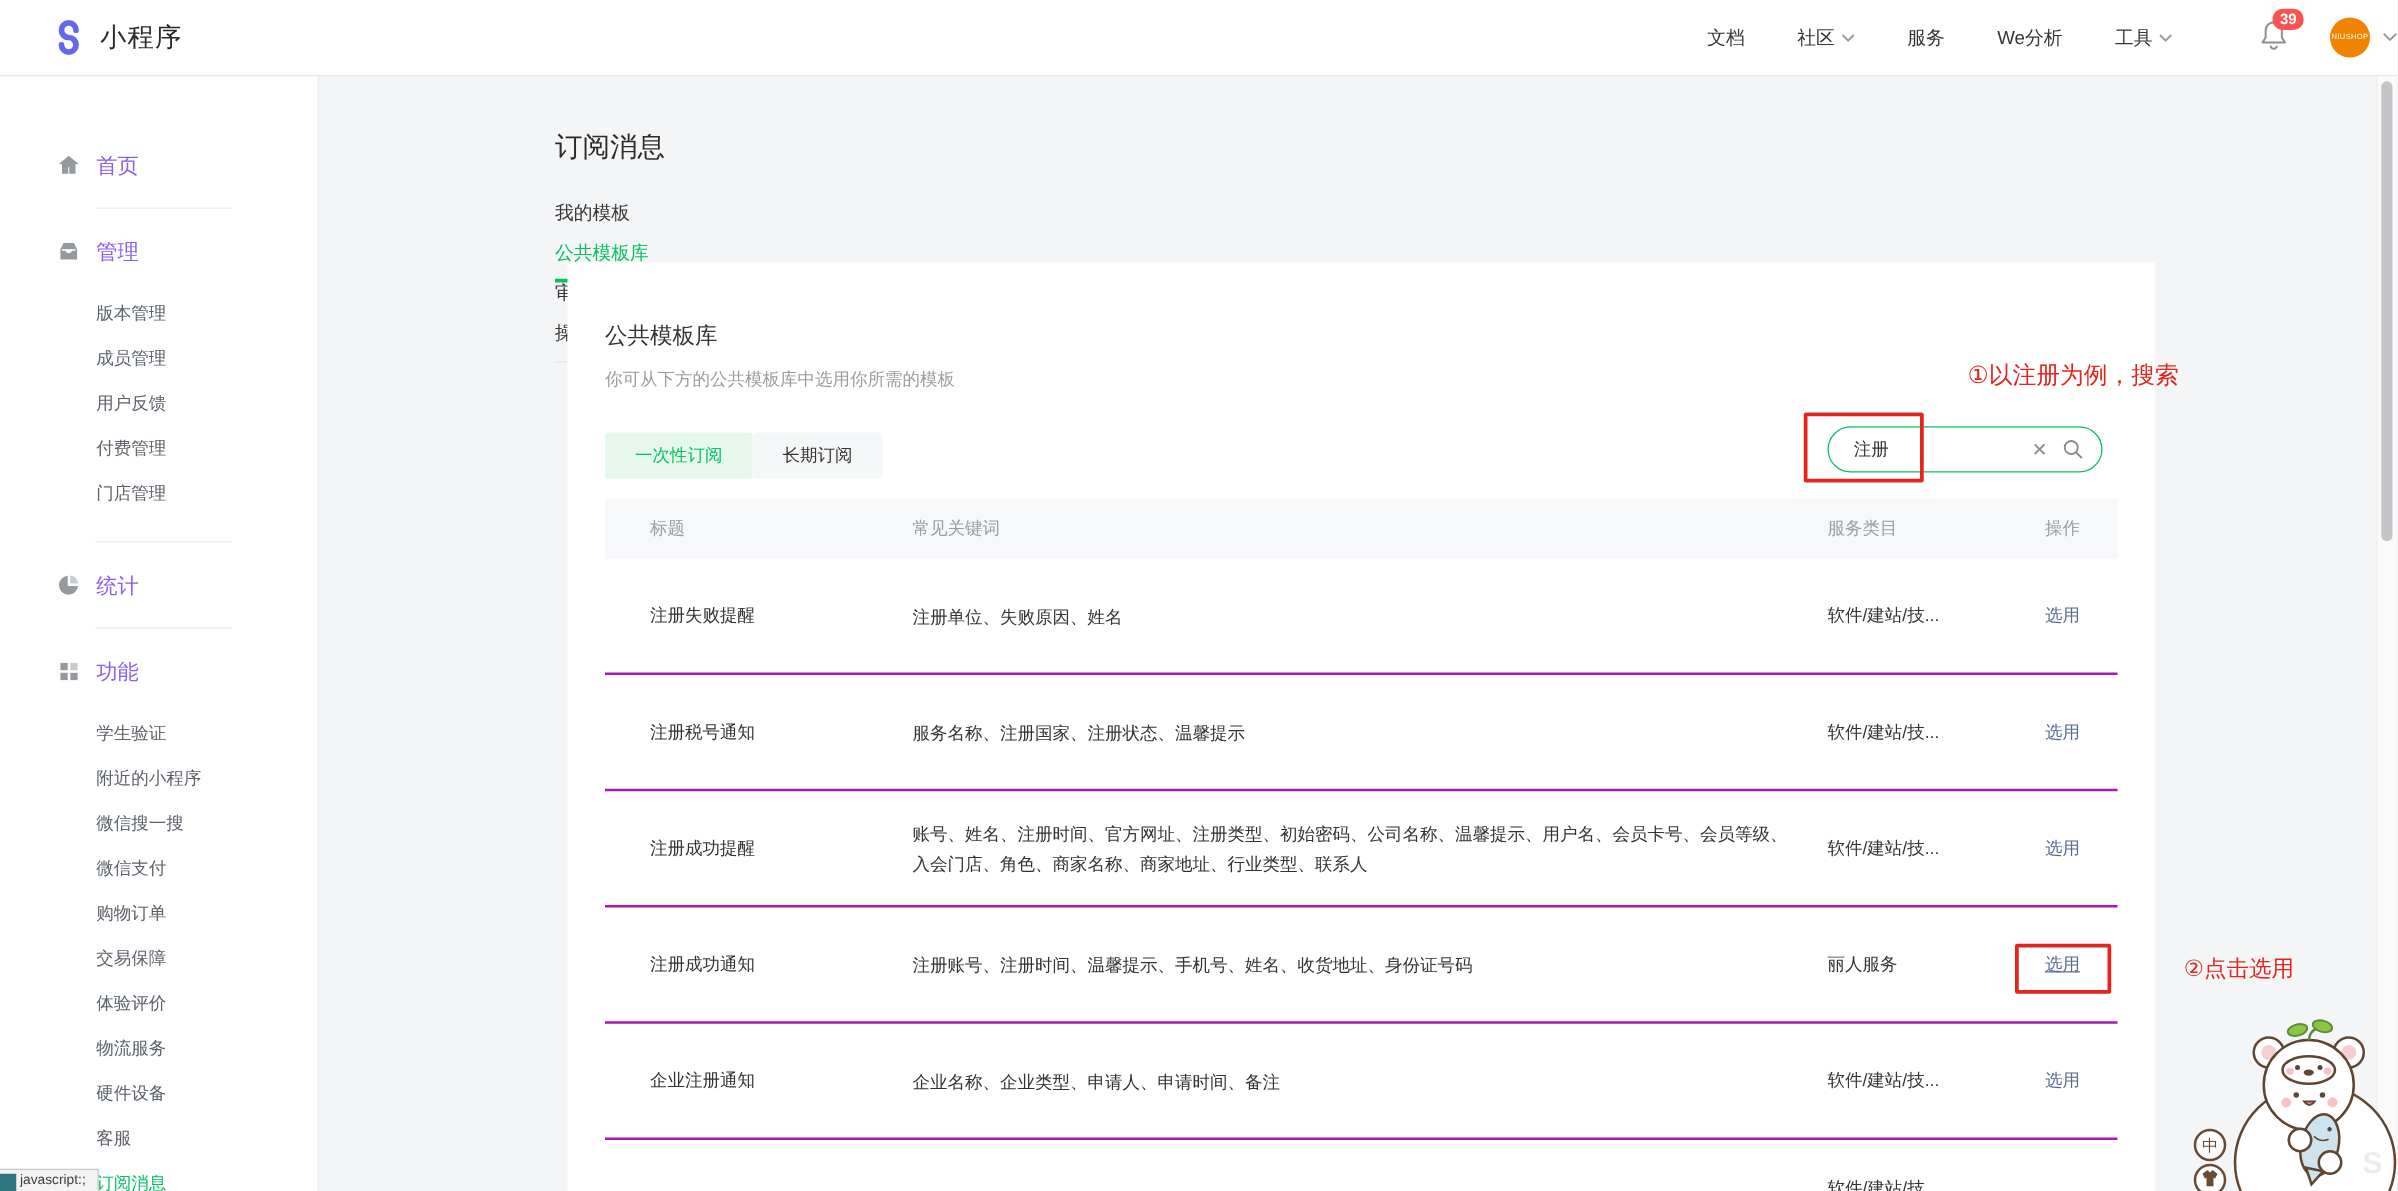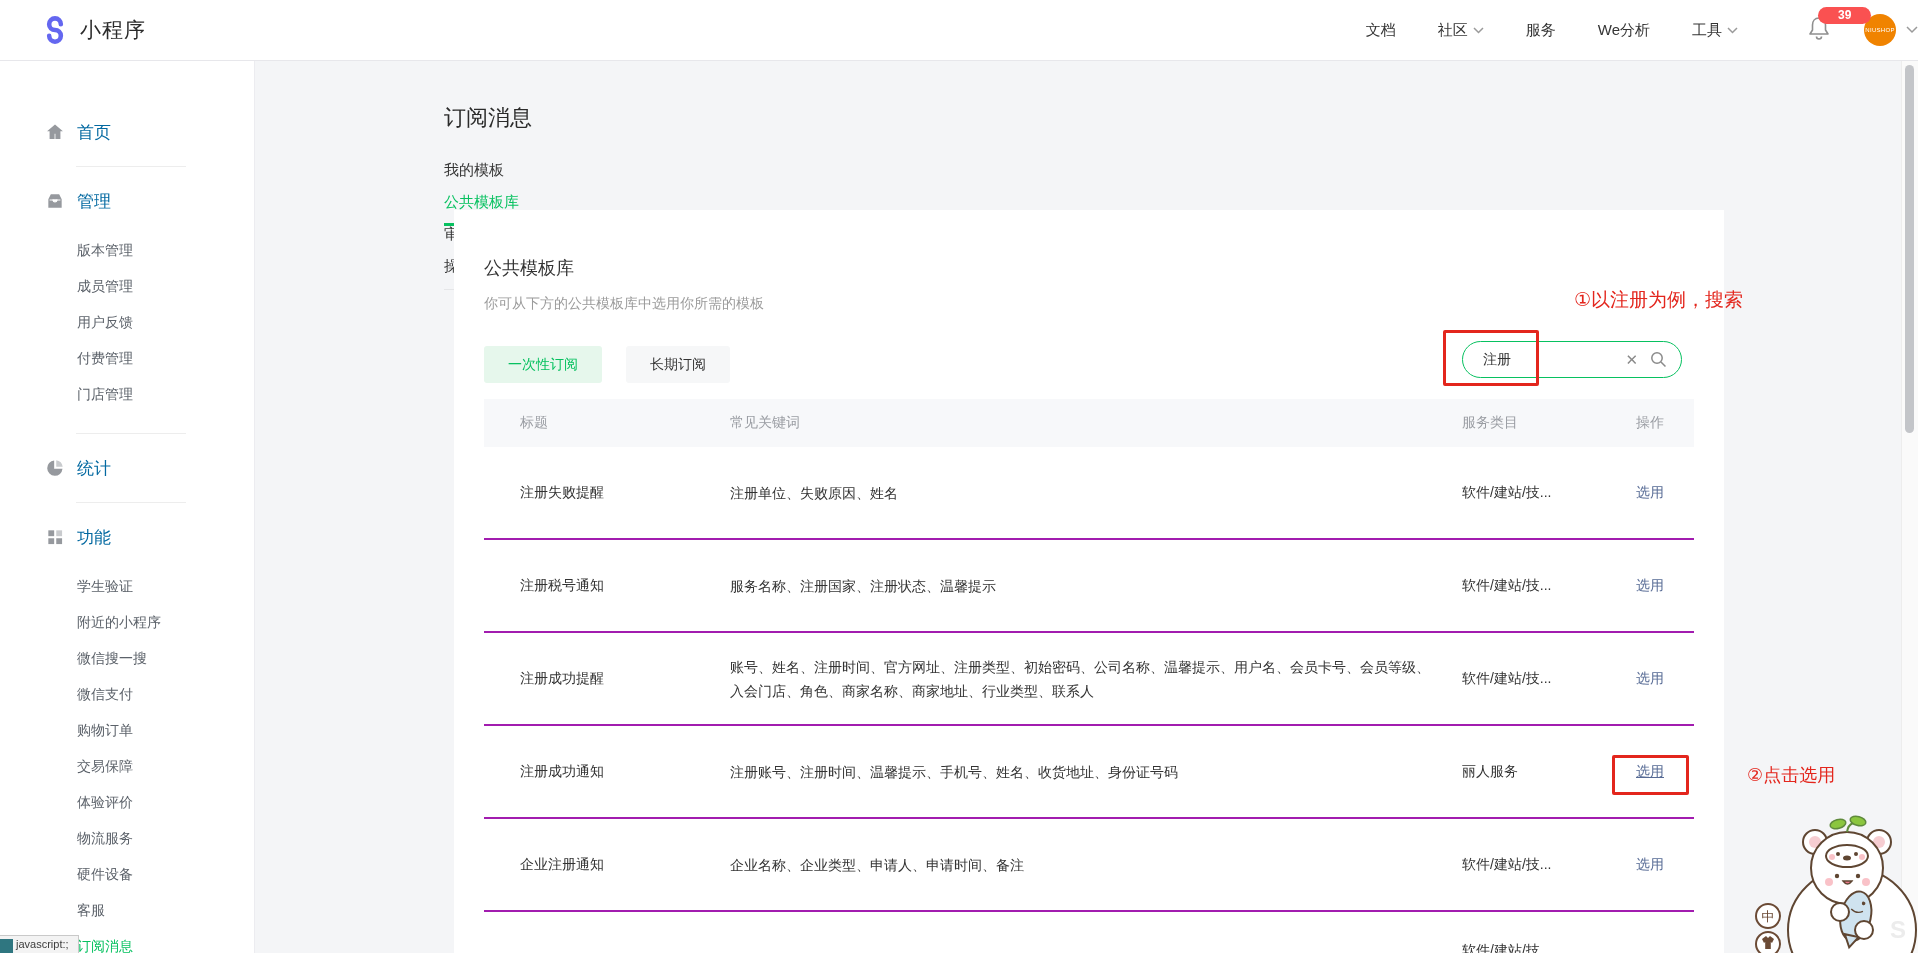--- a/index.html
+++ b/index.html
@@ -12,31 +12,31 @@
             border-bottom:1px solid #e7e7eb; display:flex; align-items:center; z-index:30; }
   .logo-wrap { display:flex; align-items:center; margin-left:40px; }
   .logo-icon { width:30px; height:30px; }
   .logo-text { font-size:21px; color:#2b2b2b; margin-left:10px; letter-spacing:1px; }
   .header-nav { margin-left:auto; display:flex; align-items:center; margin-right:28px; }
   .nav-item { display:flex; align-items:center; font-size:15px; color:#353535; margin-right:42px; cursor:pointer; }
   .nav-item .chev { display:none; margin-left:5px; }
   .nav-item.has-dd .chev { display:inline-block; }
   .bell-wrap { position:relative; margin-right:34px; cursor:pointer; }
   .badge { position:absolute; top:-9px; left:10px; background:#fa5151; color:#fff; font-size:12px;
-           line-height:17px; padding:0 20px; border-radius:9px; font-weight:bold; }
+           line-height:17px; padding:0 6px; border-radius:9px; font-weight:bold; }
   .avatar { width:32px; height:32px; border-radius:50%; background:#f08300; color:#fff; font-size:6px;
             display:flex; align-items:center; justify-content:center; letter-spacing:.3px; cursor:pointer; overflow:hidden; }
   .acct-chev { margin-left:10px; }
 
   
   .sidebar { position:absolute; left:0; top:61px; width:255px; bottom:0; background:#fff;
              border-right:1px solid #ececf0; z-index:10; }
   .side-main { display:flex; align-items:center; height:26px; margin:0 0 0 45px; cursor:pointer; }
   .side-main .s-icon { width:20px; height:20px; margin-right:12px; flex:none; }
-  .side-main .s-label { font-size:17px; color:#0369a1; }
+  .side-main .s-label { font-size:17px; color:#8b5cf6; }
   .side-home { margin-top:58px; }
   .side-div { height:1px; background:#ededed; margin:21px 0 21px 76px; width:110px; }
   .side-list { list-style:none; margin:18px 0 0 77px; }
   .side-sub { font-size:14px; color:#5c626a; line-height:36px; cursor:pointer; position:relative; }
   .side-sub.active { color:#07c160; }
 
   
   .corner-square { position:absolute; left:0; bottom:0; width:13px; height:14px; background:#2f7680; z-index:60; }
   .status-tip { position:absolute; left:0; bottom:0; background:#f3f3f3; border:1px solid #c9c9c9; border-left:none;
                 border-bottom:none; font-size:11px; color:#3c3c3c; padding:2px 9px 3px 16px; z-index:59; }
@@ -48,21 +48,21 @@
   .tab { font-size:15px; color:#353535; padding-bottom:13px; margin-right:26px; cursor:pointer; position:relative; }
   .tab.active { color:#07c160; }
   .tab.active::after { content:""; position:absolute; left:0; right:0; bottom:-1px; height:3px; background:#07c160; }
 
   
   .card { position:absolute; left:199px; top:149px; width:1270px; height:860px; background:#fff; padding:46px 30px 0; }
   .panel-title { font-size:18px; color:#333; font-weight:500; }
   .panel-sub { font-size:14px; color:#9b9b9b; margin-top:15px; }
   .filter-row { margin-top:33px; display:flex; }
   .filter-btn { height:37px; line-height:37px; padding:0 24px; font-size:14px; border-radius:3px;
-                background:#f6f7f8; color:#353535; margin-right:24px; cursor:pointer; }
+                background:#f6f7f8; color:#353535; cursor:pointer; }
   .filter-btn.active { background:#e6f7ec; color:#07c160; }
   .search-box { position:absolute; top:131px; right:42px; width:220px; height:37px; border:1px solid #07c160;
                 border-radius:19px; display:flex; align-items:center; background:#fff; }
   .search-input { border:none; outline:none; flex:1; margin-left:20px; font-size:14px; color:#333; width:120px;
                   font-family:inherit; background:transparent; }
   .search-clear { color:#8a8a8a; font-size:15px; cursor:pointer; margin-right:12px; }
   .search-mag { cursor:pointer; margin-right:14px; display:flex; }
 
   
   .table { margin-top:16px; }

